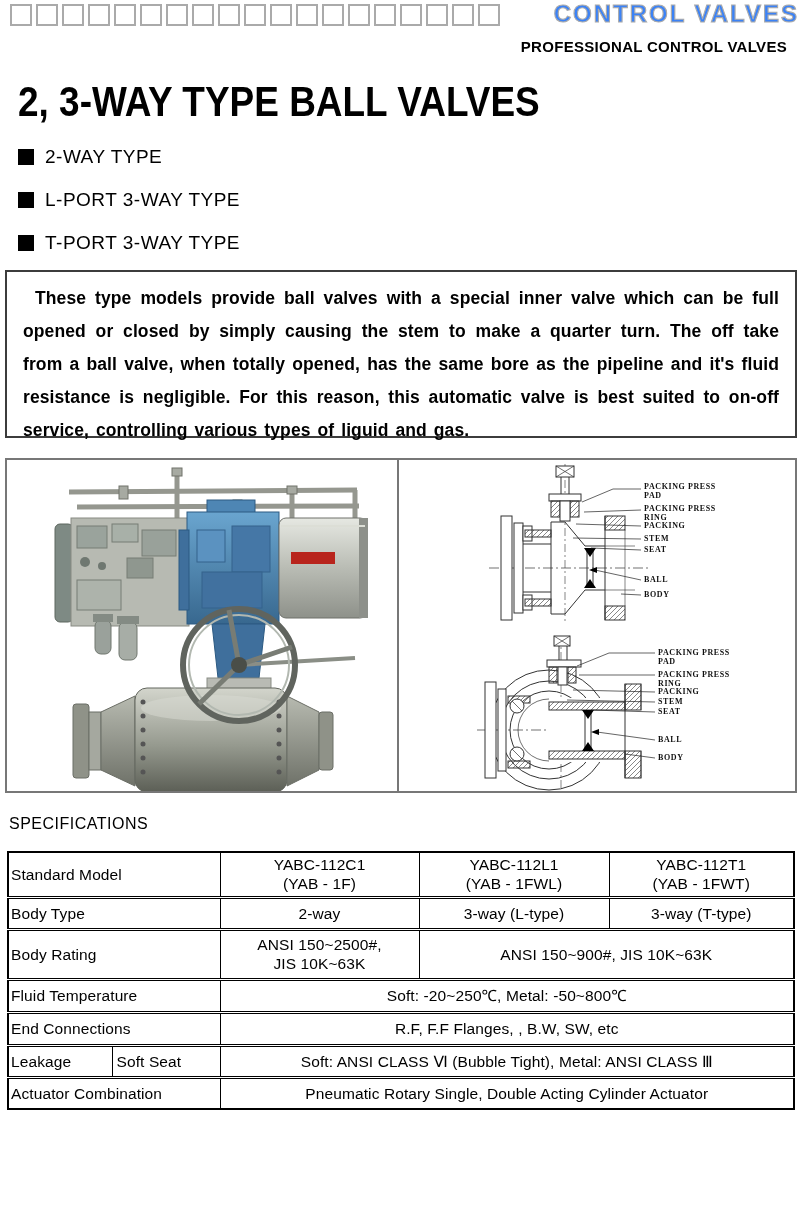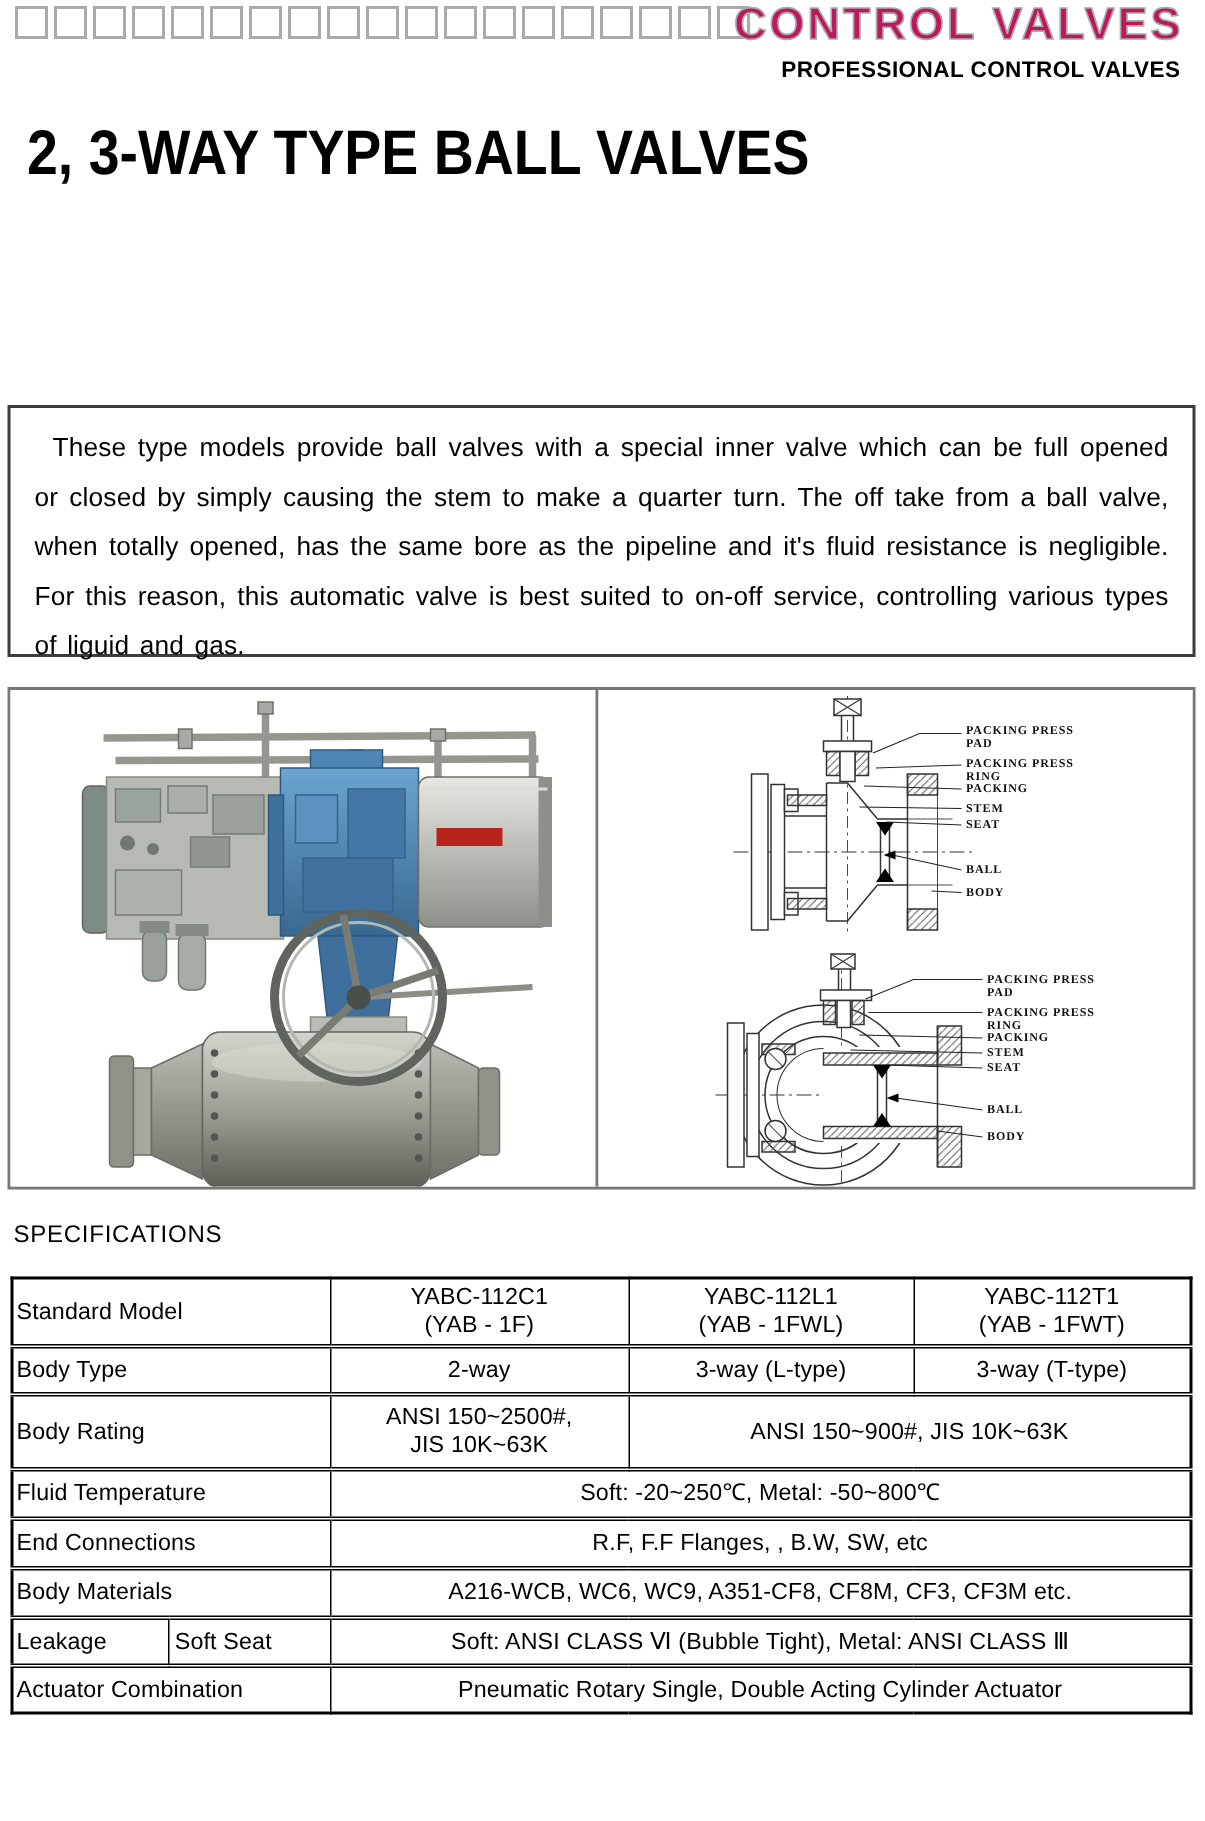--- a/index.html
+++ b/index.html
@@ -1,34 +1,34 @@
 <!DOCTYPE html>
 <html><head>
 <meta charset="utf-8">
 <style>
   html,body{margin:0;padding:0;background:#fff;}
   .page{position:relative;width:803px;height:1214px;background:#fff;overflow:hidden;
         font-family:"Liberation Sans", sans-serif;color:#000;}
   
   .squares{position:absolute;left:10px;top:4px;display:flex;gap:4px;}
   .sq{width:22px;height:22px;border:2px solid #aaa;box-sizing:border-box;background:#fff;}
-  .watermark{position:absolute;right:14px;top:0px;font-size:30px;font-weight:bold;letter-spacing:2px;
-             color:#be185d;-webkit-text-stroke:1.1px #ababab;white-space:nowrap;}
+  .watermark{position:absolute;right:4px;top:0px;font-size:24px;font-weight:bold;letter-spacing:2px;
+             color:#3b82f6;-webkit-text-stroke:1.1px #ababab;white-space:nowrap;}
   .tagline{position:absolute;right:16px;top:38px;font-size:15px;font-weight:bold;letter-spacing:.3px;}
   
   .title{position:absolute;left:18px;top:78px;font-size:42px;font-weight:bold;white-space:nowrap;
          transform:scaleX(.88);transform-origin:left center;letter-spacing:0;}
   .bullets{position:absolute;left:18px;top:148px;}
   .bullet{display:flex;align-items:center;height:18px;margin-bottom:25px;}
   .bullet .bsq{width:16px;height:16px;background:#000;margin-right:11px;flex:none;}
   .bullet .btxt{font-size:19px;letter-spacing:.5px;white-space:nowrap;}
   
   .descbox{position:absolute;left:5px;top:270px;width:792px;height:168px;box-sizing:border-box;
            border:2px solid #3c3c3c;padding:10px 16px 0 16px;}
-  .desc{font-size:17.5px;line-height:33px;text-align:justify;text-indent:12px;letter-spacing:.1px;word-spacing:2px;}
+  .desc{font-size:17.5px;line-height:33px;text-align:justify;text-indent:12px;letter-spacing:.1px;word-spacing:2px;font-weight:bold;}
   
   .figures{position:absolute;left:5px;top:458px;width:792px;height:335px;box-sizing:border-box;
            border:2px solid #777;box-shadow:inset 0 0 0 1px #ddd;display:flex;}
   .fig-left{width:392px;box-sizing:border-box;border-right:2px solid #777;position:relative;background:#fff;}
   .fig-right{flex:1;position:relative;background:#fff;}
   .diag-label{position:absolute;font-family:"Liberation Serif", serif;font-weight:bold;font-size:8px;
               line-height:8.5px;letter-spacing:.6px;white-space:pre-line;color:#111;}
   
   .spechead{position:absolute;left:9px;top:815px;font-size:16px;letter-spacing:.5px;}
   table.spec{position:absolute;left:7px;top:851px;width:786px;border-collapse:collapse;table-layout:fixed;
@@ -63,20 +63,34 @@
       <div class="sq"></div>
       <div class="sq"></div>
       <div class="sq"></div>
       <div class="sq"></div>
       <div class="sq"></div>
     </div>
   <div class="watermark">CONTROL VALVES</div>
   <div class="tagline">PROFESSIONAL CONTROL VALVES</div>
 
   <div class="title">2, 3-WAY TYPE BALL VALVES</div>
+  <div class="bullets">
+    <div class="bullet">
+      <span class="bsq"></span>
+      <span class="btxt">2-WAY TYPE</span>
+    </div>
+    <div class="bullet">
+      <span class="bsq"></span>
+      <span class="btxt">L-PORT 3-WAY TYPE</span>
+    </div>
+    <div class="bullet">
+      <span class="bsq"></span>
+      <span class="btxt">T-PORT 3-WAY TYPE</span>
+    </div>
+  </div>
 
   <div class="descbox">
     <div class="desc">These type models provide ball valves with a special inner valve which can be full opened or closed by simply causing the stem to make a quarter turn. The off take from a ball valve, when totally opened, has the same bore as the pipeline and it's fluid resistance is negligible. For this reason, this automatic valve is best suited to on-off service, controlling various types of liguid and gas.</div>
   </div>
 
   <div class="figures">
     <div class="fig-left">
       <svg width="388" height="331" viewBox="0 0 388 331">
         <defs>
           <linearGradient id="blueG" x1="0" y1="0" x2="0" y2="1">
@@ -347,24 +361,20 @@
       <td colspan="2">ANSI 150~900#, JIS 10K~63K</td>
     </tr>
     <tr style="height:33px">
       <td class="lbl" colspan="2">Fluid Temperature</td>
       <td colspan="3">Soft: -20~250℃, Metal: -50~800℃</td>
     </tr>
     <tr style="height:33px">
       <td class="lbl" colspan="2">End Connections</td>
       <td colspan="3">R.F, F.F Flanges, , B.W, SW, etc</td>
     </tr>
-    <tr style="height:33px">
-      <td class="lbl" colspan="2">Body Materials</td>
-      <td colspan="3">A216-WCB, WC6, WC9, A351-CF8, CF8M, CF3, CF3M etc.</td>
-    </tr>
     <tr style="height:32px">
       <td class="lbl">Leakage</td>
       <td style="text-align:left;">Soft Seat</td>
       <td colspan="3">Soft: ANSI CLASS Ⅵ (Bubble Tight), Metal: ANSI CLASS Ⅲ</td>
     </tr>
     <tr style="height:32px">
       <td class="lbl" colspan="2">Actuator Combination</td>
       <td colspan="3">Pneumatic Rotary Single, Double Acting Cylinder Actuator</td>
     </tr>
   </tbody>

